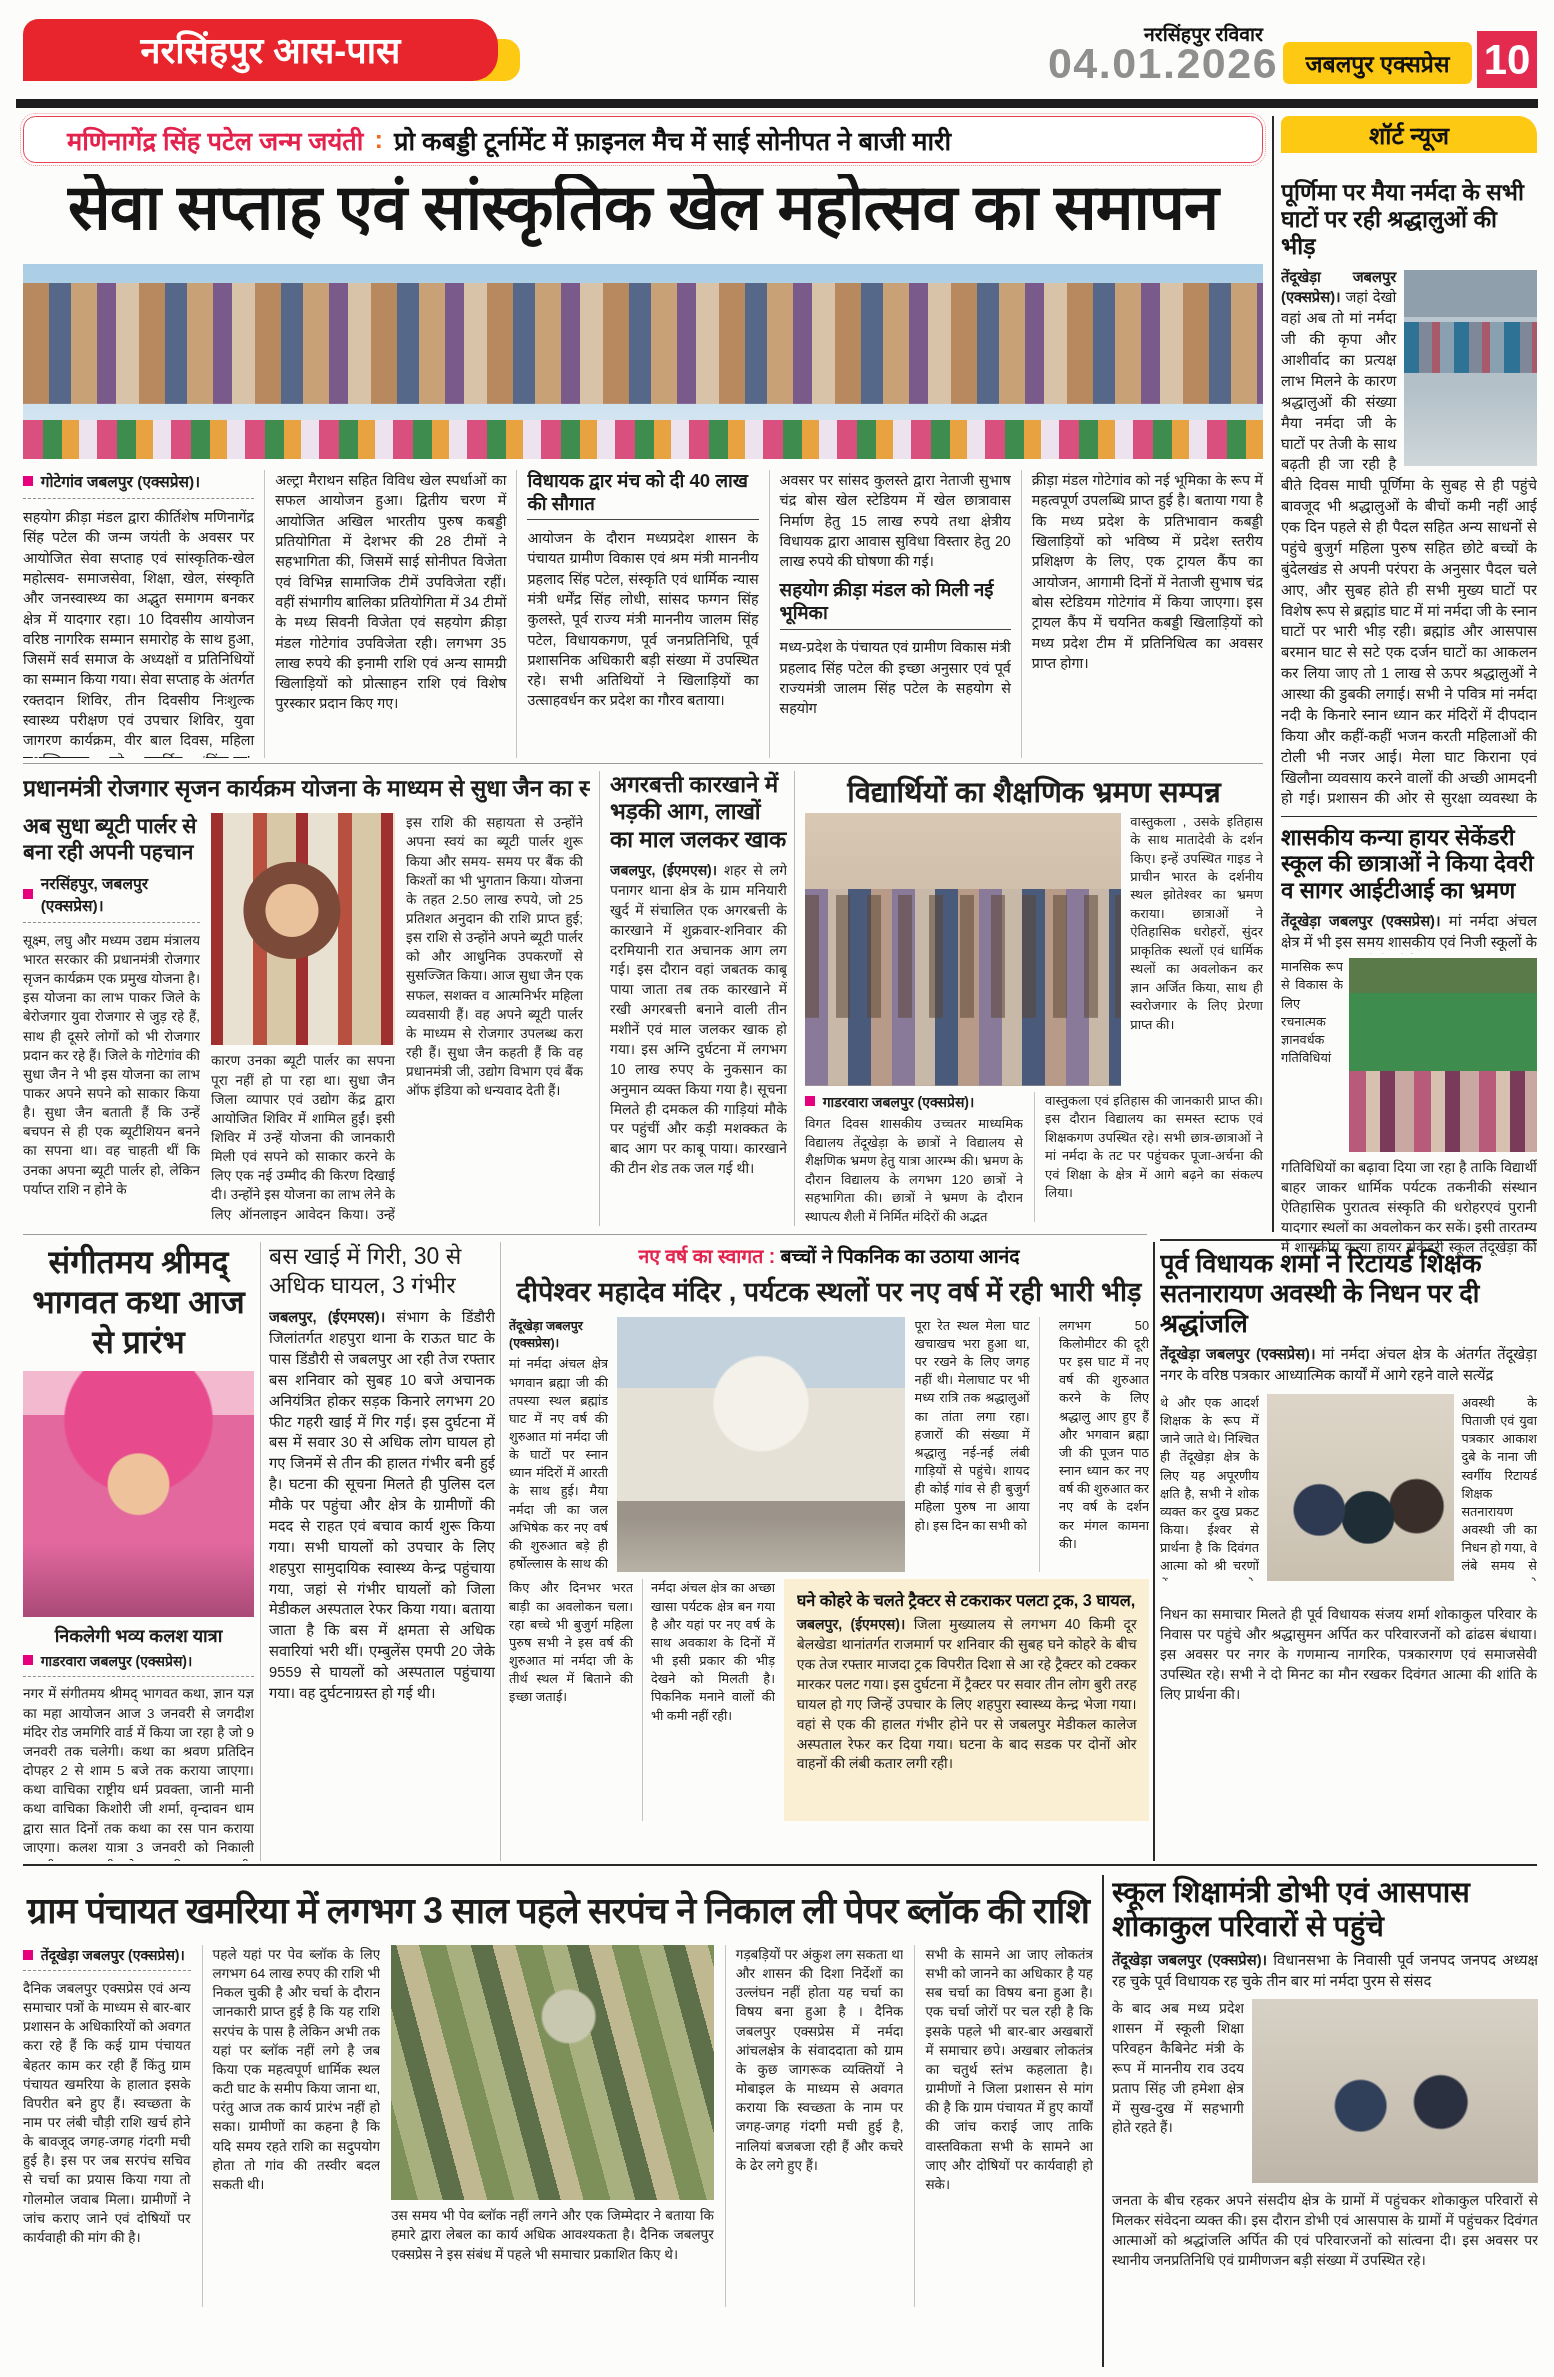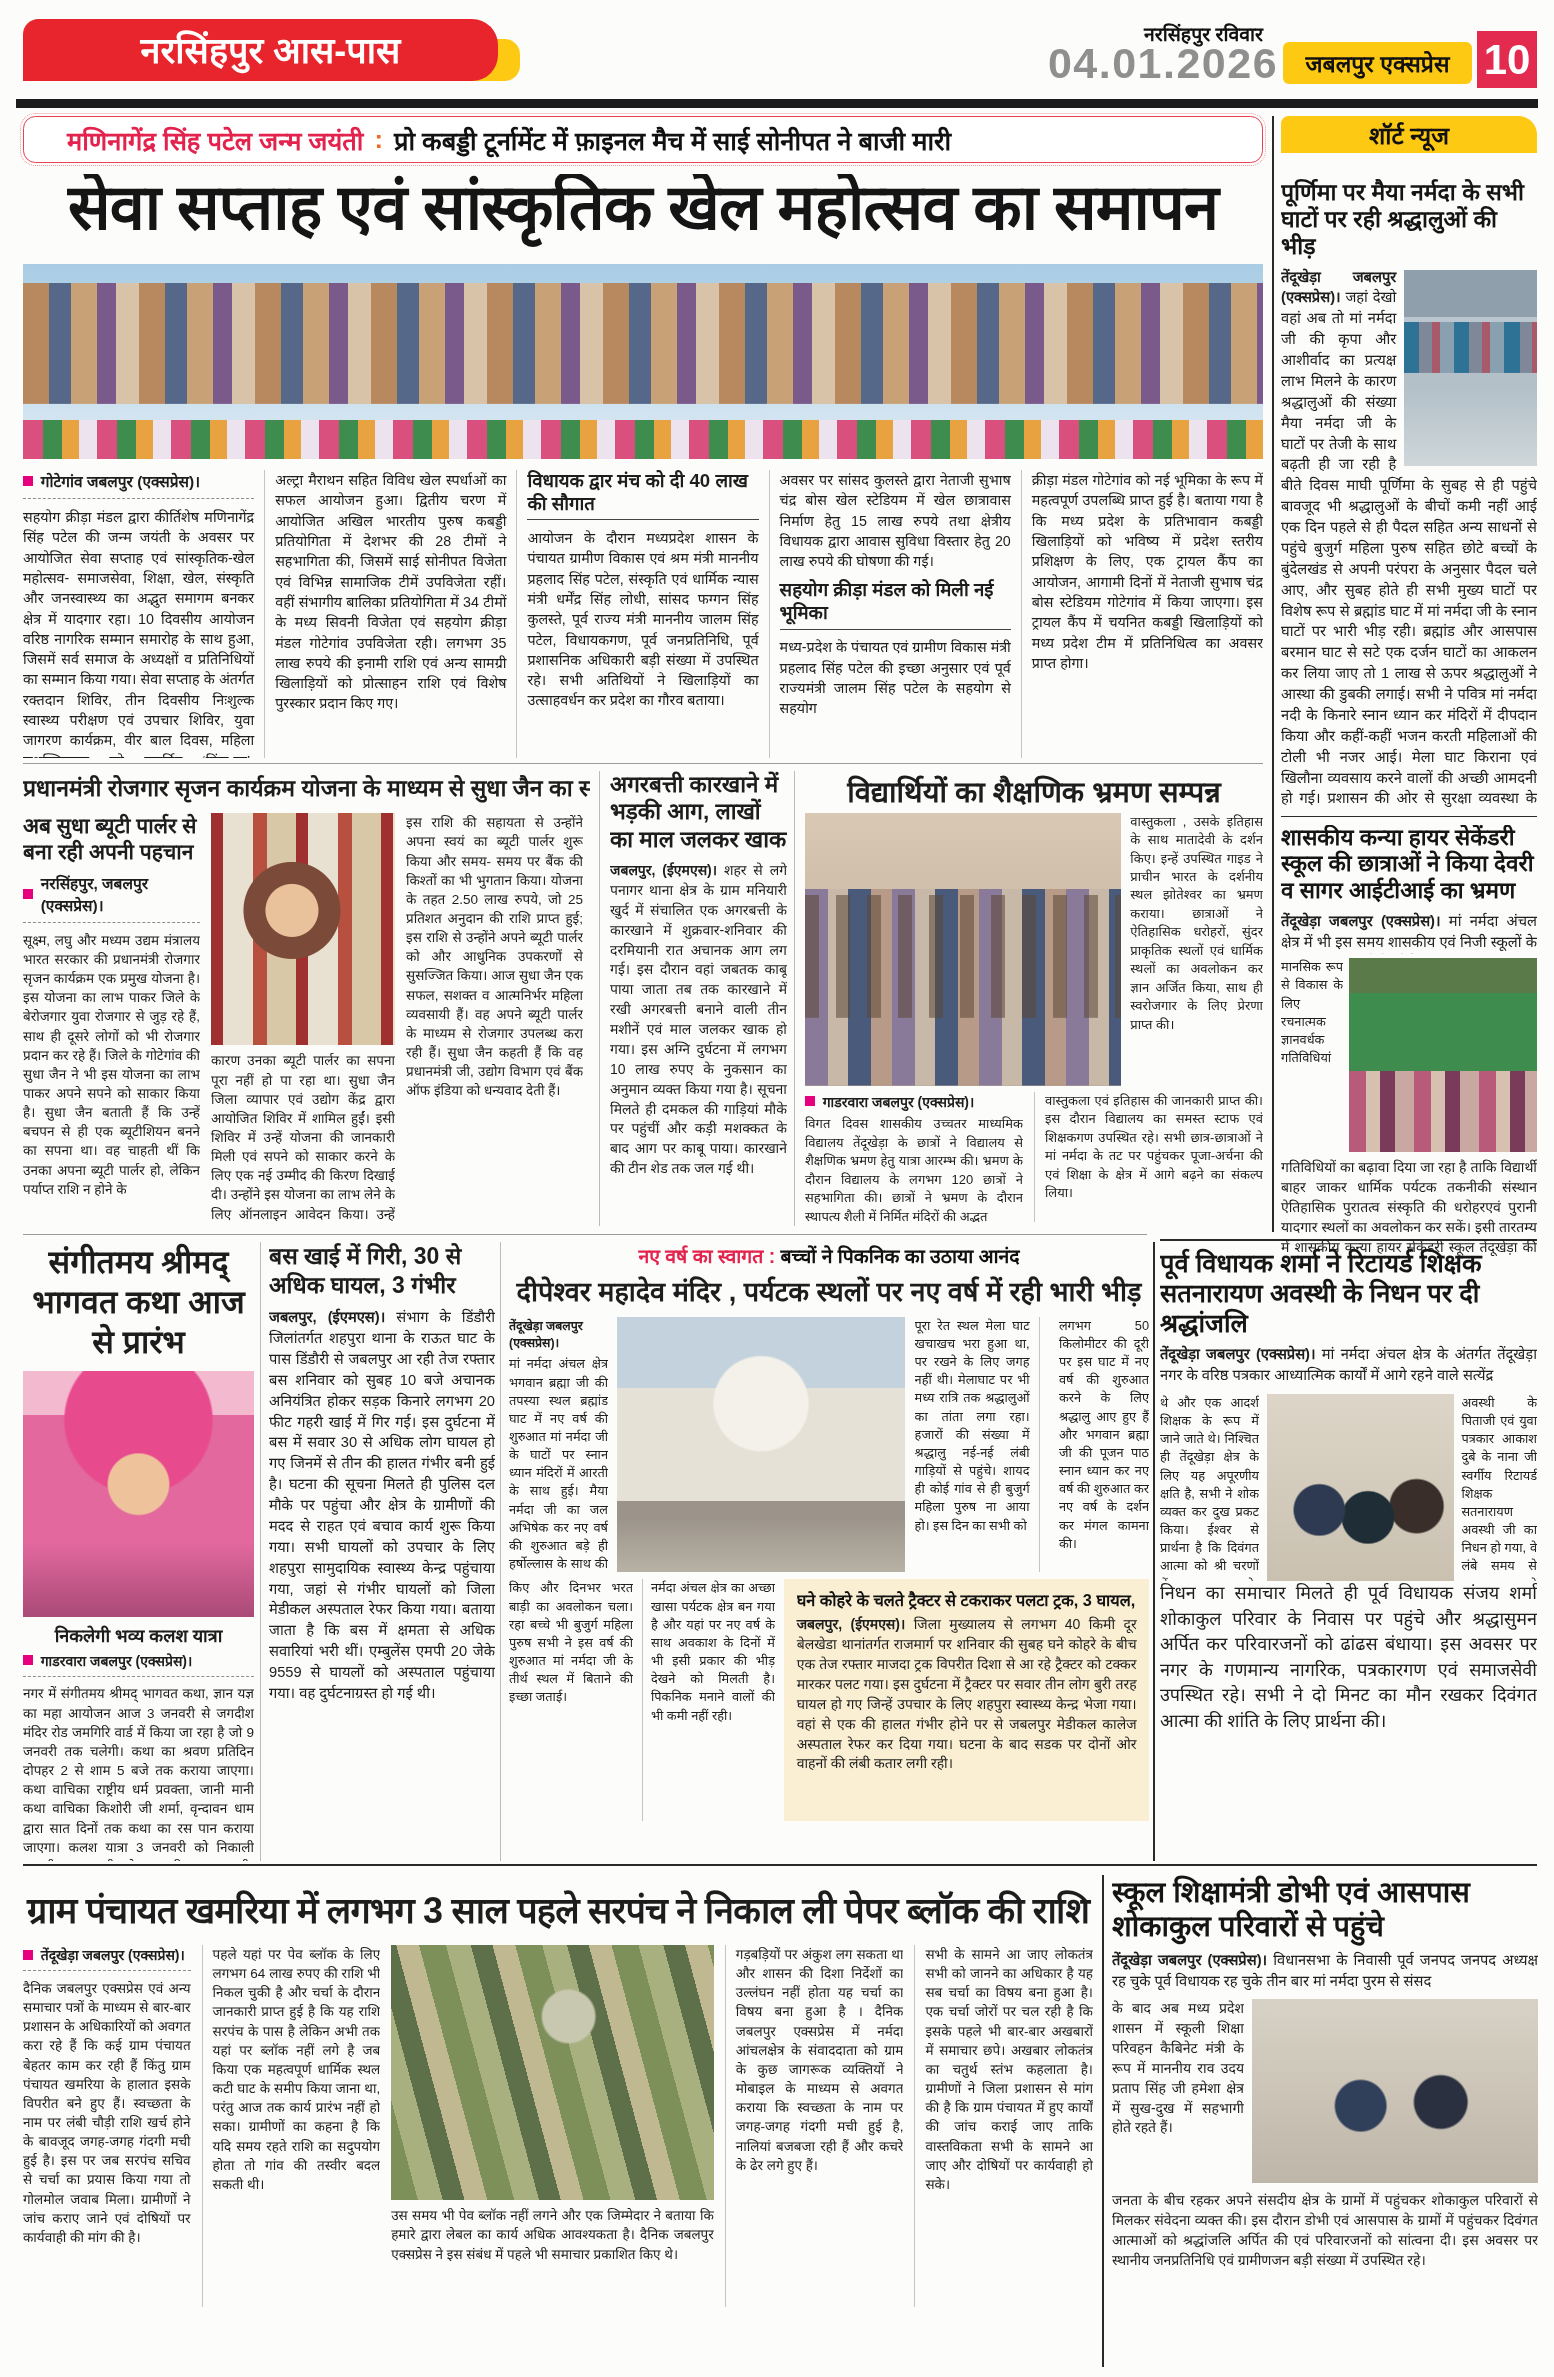--- a/index.html
+++ b/index.html
@@ -214,21 +214,21 @@
         <i class="sq"></i>
         <span>गाडरवारा जबलपुर (एक्सप्रेस)।</span>
       </div>
       <div class="dash"></div>
       <p class="bt" style="font-size:13.5px;">नगर में संगीतमय श्रीमद् भागवत कथा, ज्ञान यज्ञ का महा आयोजन आज 3 जनवरी से जगदीश मंदिर रोड जमगिरि वार्ड में किया जा रहा है जो 9 जनवरी तक चलेगी। कथा का श्रवण प्रतिदिन दोपहर 2 से शाम 5 बजे तक कराया जाएगा। कथा वाचिका राष्ट्रीय धर्म प्रवक्ता, जानी मानी कथा वाचिका किशोरी जी शर्मा, वृन्दावन धाम द्वारा सात दिनों तक कथा का रस पान कराया जाएगा। कलश यात्रा 3 जनवरी को निकाली जाएगी, 4 जनवरी को ध्रुव चरित्र, 5 जनवरी- सृष्टि वर्णन, 6 जनवरी -गजेन्द्र मोक्ष, कृष्ण जन्मोत्सव, गोवर्धन पूजा, 8 जनवरी रुक्मणी विवाह, 9 जनवरी - सुदामा चरित्र, पूर्णाहुति एवं विशाल भंडारा का आयोजन होगा। समस्त धर्मप्रेमी जनता से कथा श्रवण कर पुण्य लाभ कमाने की अपील की गई है।</p>
     </div>
 
     <div class="abs" style="left:237px;top:0;width:0.8px;height:619px;background:#bbb;"></div>
 
     <div class="abs" style="left:246px;top:0;width:226px;height:619px;overflow:hidden;">
-      <div style="font-size:23px;font-weight:700;line-height:1.25;">बस खाई में गिरी, 30 से अधिक घायल, 3 गंभीर</div>
+      <div style="font-size:23px;font-weight:400;line-height:1.25;">बस खाई में गिरी, 30 से अधिक घायल, 3 गंभीर</div>
       <p class="bt" style="font-size:14.7px;margin-top:7.7px;">
         <b>जबलपुर, (ईएमएस)।</b>
         <span>संभाग के डिंडौरी जिलांतर्गत शहपुरा थाना के राऊत घाट के पास डिंडौरी से जबलपुर आ रही तेज रफ्तार बस शनिवार को सुबह 10 बजे अचानक अनियंत्रित होकर सड़क किनारे लगभग 20 फीट गहरी खाई में गिर गई। इस दुर्घटना में बस में सवार 30 से अधिक लोग घायल हो गए जिनमें से तीन की हालत गंभीर बनी हुई है। घटना की सूचना मिलते ही पुलिस दल मौके पर पहुंचा और क्षेत्र के ग्रामीणों की मदद से राहत एवं बचाव कार्य शुरू किया गया। सभी घायलों को उपचार के लिए शहपुरा सामुदायिक स्वास्थ्य केन्द्र पहुंचाया गया, जहां से गंभीर घायलों को जिला मेडीकल अस्पताल रेफर किया गया। बताया जाता है कि बस में क्षमता से अधिक सवारियां भरी थीं। एम्बुलेंस एमपी 20 जेके 9559 से घायलों को अस्पताल पहुंचाया गया। वह दुर्घटनाग्रस्त हो गई थी।</span>
       </p>
     </div>
 
     <div class="abs" style="left:477px;top:0;width:0.8px;height:619px;background:#bbb;"></div>
 
     <div class="abs" style="left:486px;top:0;width:640px;height:619px;overflow:hidden;">
       <div style="text-align:center;font-size:19.4px;font-weight:800;white-space:nowrap;overflow:hidden;">
@@ -278,21 +278,21 @@
     </p>
     <div style="display:flex;gap:7.7px;margin-top:4.6px;height:187px;">
       <div style="width:99px;overflow:hidden;">
         <p class="bt" style="font-size:12.8px;">थे और एक आदर्श शिक्षक के रूप में जाने जाते थे। निश्चित ही तेंदूखेड़ा क्षेत्र के लिए यह अपूरणीय क्षति है, सभी ने शोक व्यक्त कर दुख प्रकट किया। ईश्वर से प्रार्थना है कि दिवंगत आत्मा को श्री चरणों में स्थान प्राप्त हो। कोरोना के समय भी इनके परिवार को आघात सहना पड़ा, इनके बड़े पुत्र का स्वर्गवास कोरोना काल में हो गया था जिससे पूरा परिवार दुखी रहा। गुरुजी की विनम्रता एवं धर्मशास्त्र की शिक्षा देते रहना सभी को स्मरण रहेगा।</p>
       </div>
       <div class="photo ph-condolence" style="width:187px;"></div>
       <div style="flex:1;overflow:hidden;">
         <p class="bt" style="font-size:12.8px;">अवस्थी के पिताजी एवं युवा पत्रकार आकाश दुबे के नाना जी स्वर्गीय रिटायर्ड शिक्षक सतनारायण अवस्थी जी का निधन हो गया, वे लंबे समय से अस्वस्थ चल रहे थे।</p>
       </div>
     </div>
-    <p class="bt" style="font-size:18px;margin-top:0;">निधन का समाचार मिलते ही पूर्व विधायक संजय शर्मा शोकाकुल परिवार के निवास पर पहुंचे और श्रद्धासुमन अर्पित कर परिवारजनों को ढांढस बंधाया। इस अवसर पर नगर के गणमान्य नागरिक, पत्रकारगण एवं समाजसेवी उपस्थित रहे। सभी ने दो मिनट का मौन रखकर दिवंगत आत्मा की शांति के लिए प्रार्थना की।</p>
+    <p class="bt" style="font-size:14px;margin-top:24px;">निधन का समाचार मिलते ही पूर्व विधायक संजय शर्मा शोकाकुल परिवार के निवास पर पहुंचे और श्रद्धासुमन अर्पित कर परिवारजनों को ढांढस बंधाया। इस अवसर पर नगर के गणमान्य नागरिक, पत्रकारगण एवं समाजसेवी उपस्थित रहे। सभी ने दो मिनट का मौन रखकर दिवंगत आत्मा की शांति के लिए प्रार्थना की।</p>
   </div>
 
   <div class="abs hline" style="left:23px;top:1864px;width:1514px;"></div>
 
   <div class="abs" style="left:23px;top:1875px;width:1070px;height:492px;">
     <div style="font-size:36px;font-weight:900;text-align:center;white-space:nowrap;overflow:hidden;margin-top:10px;letter-spacing:-0.8px;">ग्राम पंचायत खमरिया में  लगभग 3 साल पहले सरपंच ने निकाल ली पेपर ब्लॉक की राशि</div>
     <div style="display:flex;gap:11px;margin-top:11px;height:362px;overflow:hidden;">
       <div style="width:173px;overflow:hidden;">
         <div class="byline" style="font-size:14px;">
           <i class="sq"></i>

